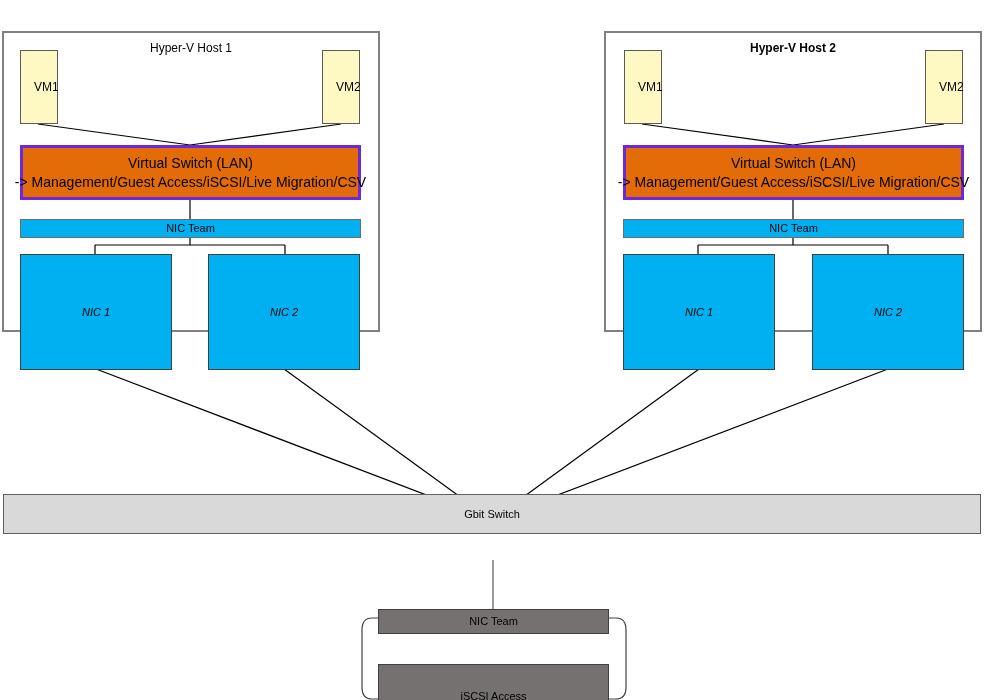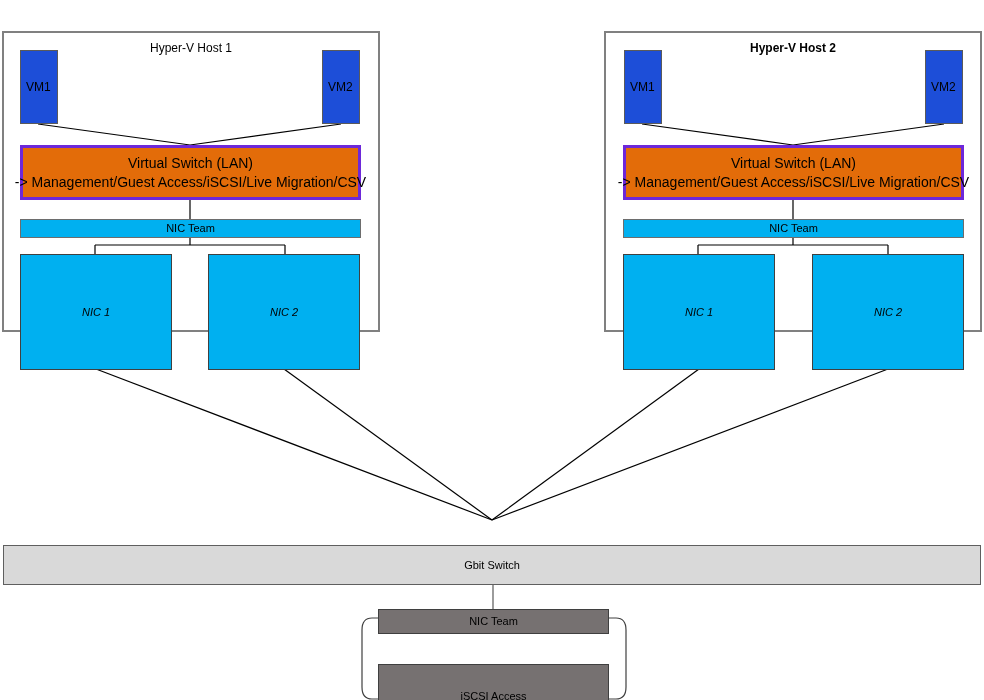--- a/index.html
+++ b/index.html
@@ -46,24 +46,24 @@
   .host-title {
     position: absolute;
     top: 7px;
     left: 0;
     width: 100%;
     text-align: center;
     font-size: 12px;
     color: #000000;
   }
   .vm-box {
-    background: #1d4ed8;
+    background: #fef9c3;
     border: 1px solid #5a5a5a;
     justify-content: flex-start;
-    padding-left: 5px;
+    padding-left: 13px;
     font-size: 12px;
     color: #000000;
   }
   .vswitch-box {
     background: #E36C09;
     border: 3px solid #6d28d9;
     flex-direction: column;
     font-size: 14px;
   }
   .vswitch-line2 {
@@ -187,21 +187,21 @@
   </div>
 
   <div class="node nic-box" style="left:623px; top:225px; width:152px; height:116px;">
     <span>NIC 1</span>
   </div>
 
   <div class="node nic-box" style="left:812px; top:225px; width:152px; height:116px;">
     <span>NIC 2</span>
   </div>
 
-  <div class="node switch-box" style="left:3px; top:516px; width:978px; height:40px;">
+  <div class="node switch-box" style="left:3px; top:465px; width:978px; height:40px;">
     <span>Gbit Switch</span>
   </div>
 
   <div class="node storage-nicteam-box" style="left:378px; top:580px; width:231px; height:25px;">
     <span>NIC Team</span>
   </div>
 
   <div class="node iscsi-box" style="left:378px; top:635px; width:231px; height:65px;">
     <span>iSCSI Access</span>
   </div>

